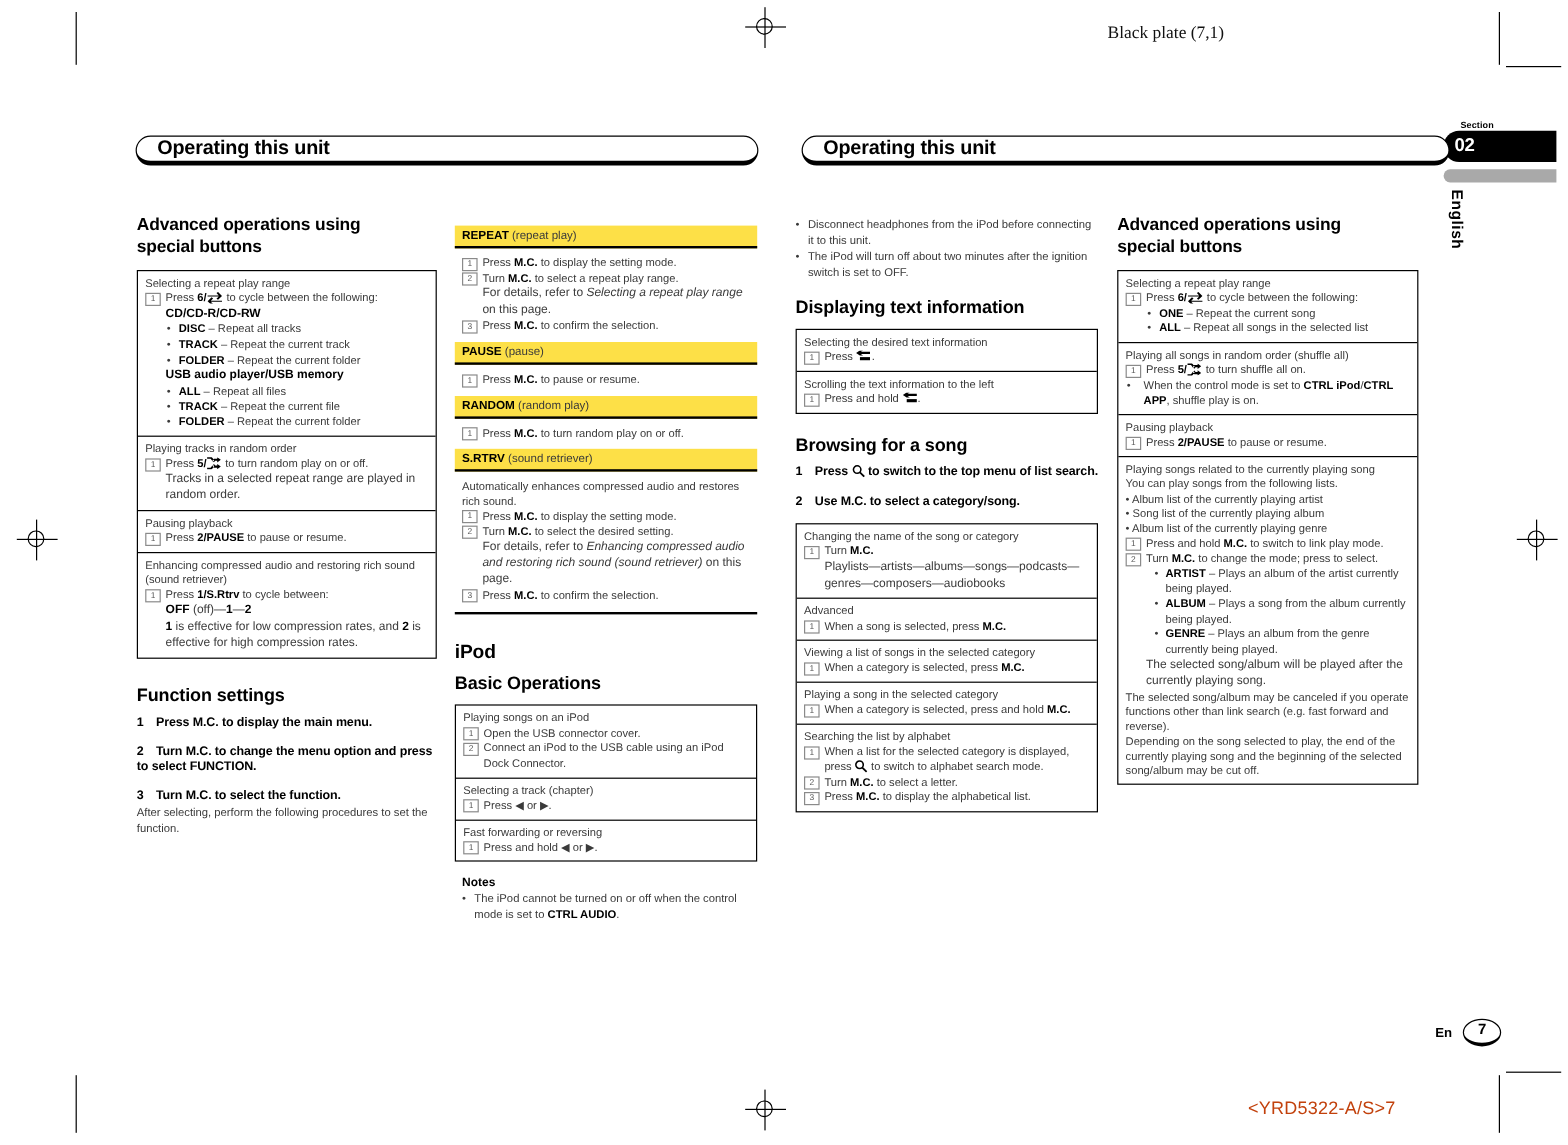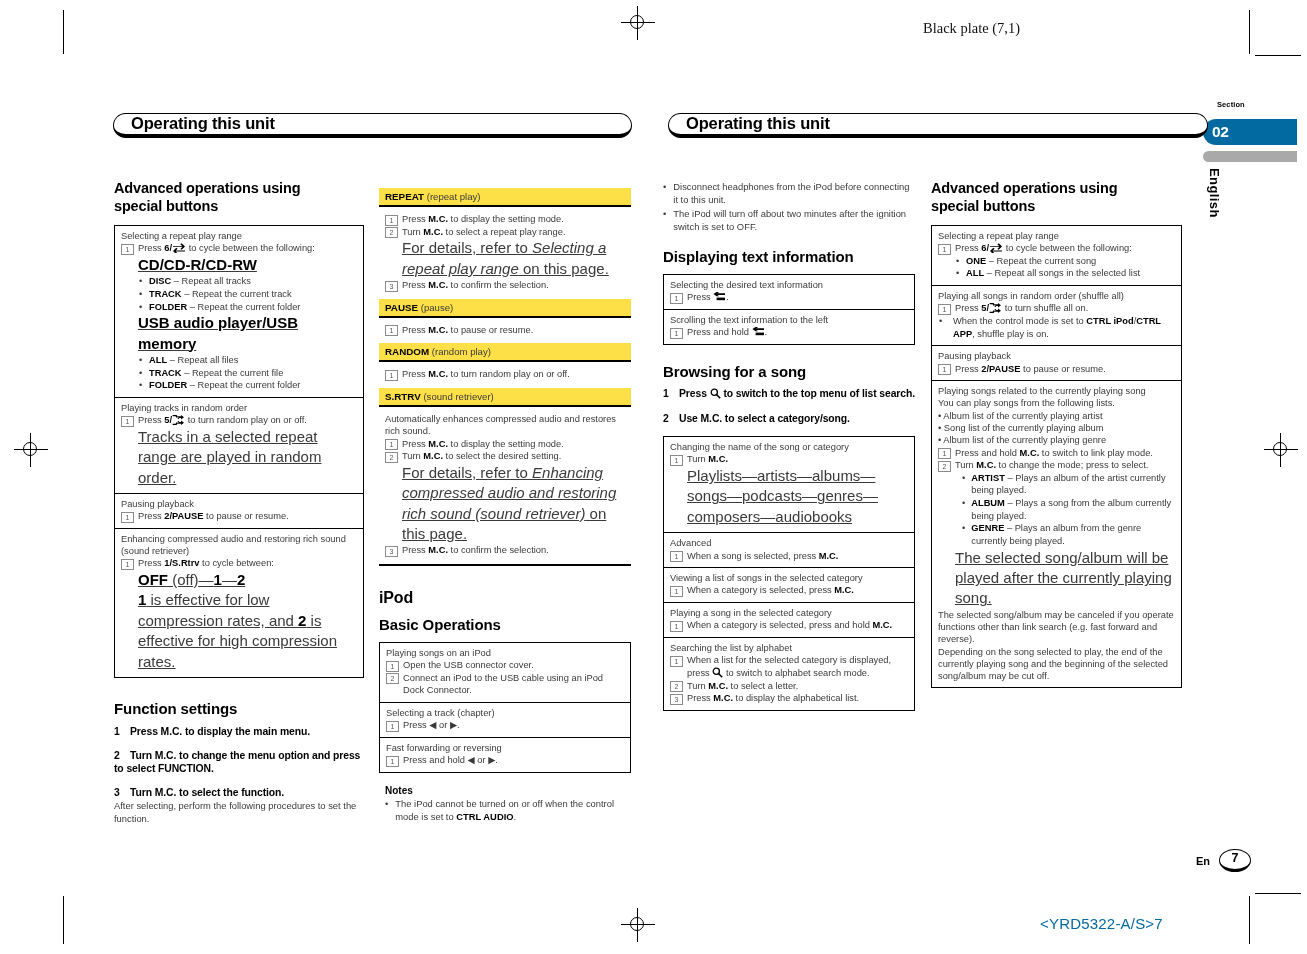--- a/index.html
+++ b/index.html
@@ -21,28 +21,28 @@
   .regmark .h{position:absolute;top:16px;left:0;height:1px;width:34px;background:#000;}
   .cropline{position:absolute;background:#000;}
 
   
   .plate{
     position:absolute;font-family:"Liberation Serif", serif;
     font-size:14.5px;color:#111;white-space:nowrap;
   }
   .footcode{
     position:absolute;font-family:"Liberation Sans", sans-serif;
-    font-size:15px;color:#0369a1;white-space:nowrap;letter-spacing:.2px;
+    font-size:15px;color:#c2410c;white-space:nowrap;letter-spacing:.2px;
   }
 
   
   .sectionwrap{position:absolute;right:10px;top:100px;width:104px;}
   .sect-label{font-size:7.5px;font-weight:bold;color:#000;letter-spacing:.1px;margin-left:24px;}
   .sect-pill{
-    position:relative;margin-top:10px;height:26px;background:#0369a1;
+    position:relative;margin-top:0;height:26px;background:#000000;
     border-radius:13px 0 0 13px;width:94px;margin-left:10px;
   }
   .sect-pill .num{
     position:absolute;left:9px;top:50%;transform:translateY(-50%);
     color:#fff;font-weight:bold;font-size:15.5px;letter-spacing:-.3px;
   }
   .sect-grey{
     margin-top:6px;margin-left:10px;height:11px;width:94px;background:#a9a9a9;
     border-radius:6px 0 0 6px;
   }
@@ -69,21 +69,21 @@
   .h2.big{font-size:16px;}
   .h3{font-size:15px;font-weight:bold;margin:0 0 8px 0;letter-spacing:-.1px;}
 
   
   .frame{border:1.6px solid #000;box-sizing:border-box;background:#fff;}
   .frow{border-bottom:1.6px solid #000;padding:4px 6px 5px 6px;}
   .frow:last-child{border-bottom:none;}
   .ftitle{font-size:9.3px;color:#3a3a3a;line-height:1.32;}
   .fline{font-size:9.3px;color:#3a3a3a;line-height:1.36;display:flex;gap:4px;}
   .fline .txt{flex:1;}
-  .fsub{font-size:15px;color:#3a3a3a;line-height:1.36;padding-left:17px;text-decoration:underline;}
+  .fsub{font-size:10px;color:#3a3a3a;line-height:1.36;padding-left:17px;}
   .fbul{font-size:9.3px;color:#3a3a3a;line-height:1.36;display:flex;gap:6px;padding-left:18px;}
   .fbul .d{width:4px;}
   b{color:#000;font-weight:bold;}
   i{font-style:italic;}
 
   
   .chip{
     display:inline-block;min-width:9px;height:9px;line-height:9px;
     border:1px solid #8a8a8a;font-size:7px;text-align:center;color:#555;
     padding:0 1px;box-sizing:content-box;margin-top:1.5px;background:#fff;

